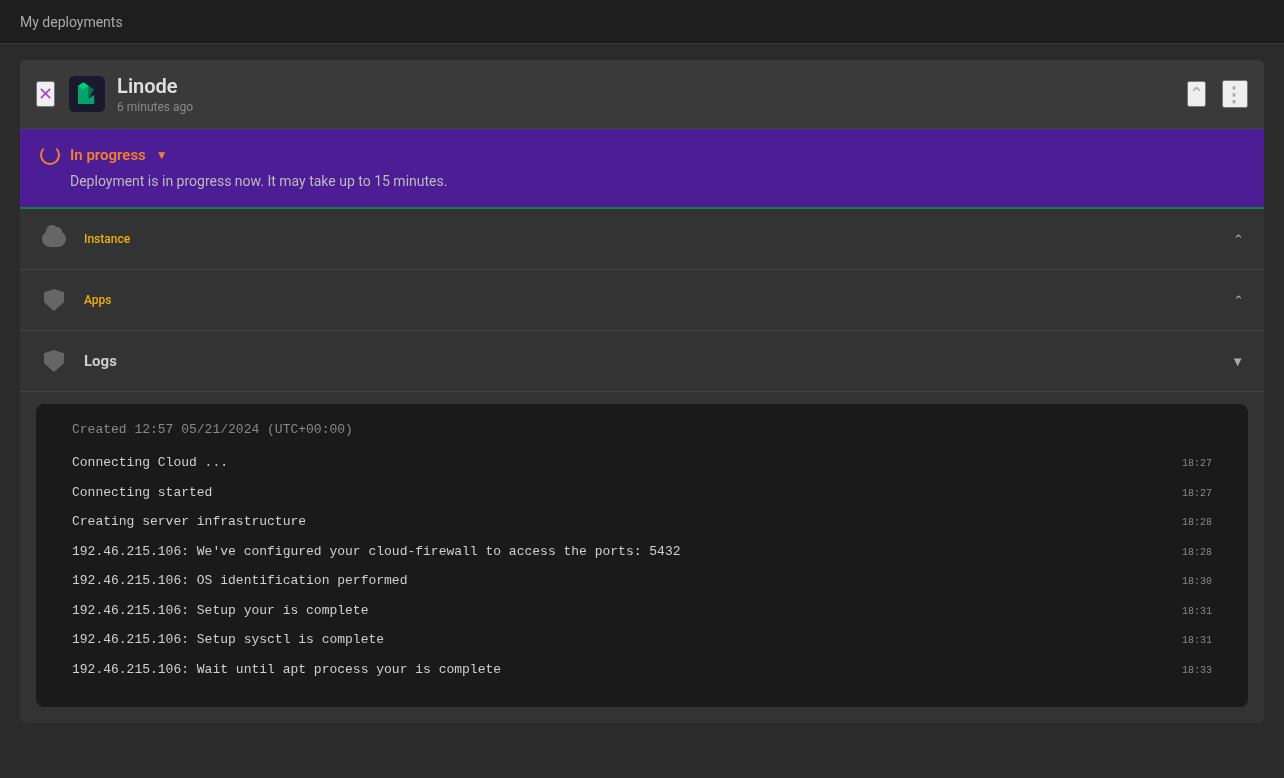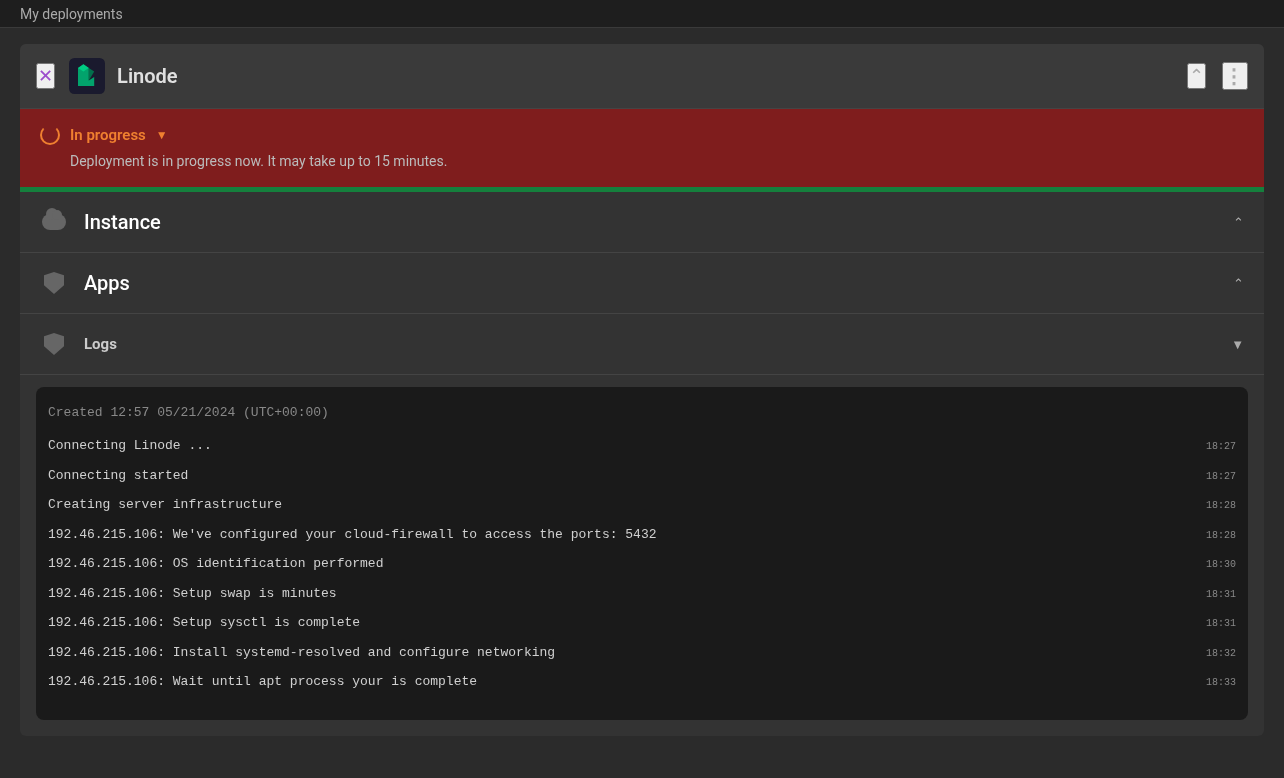--- a/index.html
+++ b/index.html
@@ -9,21 +9,21 @@
       color: #ccc;
       font-family: -apple-system, BlinkMacSystemFont, 'Segoe UI', Roboto, sans-serif;
       font-size: 14px;
       width: 1284px;
       min-height: 778px;
     }
 
     .top-bar {
       background: #1e1e1e;
       padding: 8px 20px;
-      height: 28px;
+      height: 44px;
       display: flex;
       align-items: center;
       border-bottom: 1px solid #3a3a3a;
     }
 
     .top-bar-title {
       color: #aaa;
       font-size: 14px;
     }
 
@@ -94,22 +94,22 @@
       color: #aaa;
       cursor: pointer;
       font-size: 20px;
       font-weight: bold;
       letter-spacing: 2px;
     }
 
     
     .status-section {
       padding: 16px 20px 18px 20px;
-      border-bottom: 5px solid #15803d;
-      background: #7f1d1d;
+      border-bottom: 2px solid #15803d;
+      background: #4c1d95;
     }
 
     .status-row {
       display: flex;
       align-items: center;
       gap: 10px;
       margin-bottom: 8px;
     }
 
     .spinner {
@@ -194,22 +194,22 @@
     }
 
     .shield-icon-shape {
       width: 20px;
       height: 22px;
       background: #666;
       clip-path: polygon(50% 0%, 100% 15%, 100% 60%, 50% 100%, 0% 60%, 0% 15%);
     }
 
     .section-label {
-      color: #ffffff;
-      font-size: 20px;
+      color: #eab308;
+      font-size: 12px;
       font-weight: 500;
       flex: 1;
     }
 
     .chevron-up-small {
       color: #aaa;
       font-size: 13px;
     }
 
     
@@ -229,21 +229,21 @@
       color: #ccc;
       font-size: 15px;
       font-weight: 700;
       flex: 1;
     }
 
     .logs-terminal {
       background: #1a1a1a;
       border-radius: 8px;
       margin: 12px 16px 16px 16px;
-      padding: 18px 12px;
+      padding: 18px 36px;
       font-family: 'Courier New', Courier, monospace;
       font-size: 13px;
       color: #d0d0d0;
       overflow: hidden;
     }
 
     .log-created {
       color: #888;
       margin-bottom: 16px;
     }
@@ -294,20 +294,21 @@
           <g transform="translate(8, 5)">
             <polygon points="8,2 14,6 14,20 20,16 20,26 2,26 2,6" fill="#00b373" opacity="0.9"></polygon>
             <polygon points="8,2 14,6 8,10 2,6" fill="#00d68a" opacity="0.8"></polygon>
             <polygon points="14,6 20,10 14,20" fill="#007a50" opacity="0.9"></polygon>
           </g>
         </svg>
       </div>
 
       <div class="deployment-title-group">
         <div class="deployment-name">Linode</div>
+        <div class="deployment-time">6 minutes ago</div>
       </div>
 
       <div class="header-actions">
         <button class="chevron-up-btn">⌃</button>
         <button class="more-btn">⋮</button>
       </div>
     </div>
 
     <div class="status-section">
       <div class="status-row">
@@ -340,52 +341,48 @@
           <div class="shield-icon-shape"></div>
         </div>
         <span class="logs-label">Logs</span>
         <span class="chevron-up-small">▼</span>
       </div>
 
       <div class="logs-terminal">
         <div class="log-created">Created 12:57 05/21/2024 (UTC+00:00)</div>
 
         <div class="log-entry">
-          <span class="log-message">Connecting Linode ...</span>
+          <span class="log-message">Connecting Cloud ...</span>
           <span class="log-time">18:27</span>
         </div>
         <div class="log-entry">
           <span class="log-message">Connecting started</span>
           <span class="log-time">18:27</span>
         </div>
         <div class="log-entry">
           <span class="log-message">Creating server infrastructure</span>
           <span class="log-time">18:28</span>
         </div>
         <div class="log-entry">
           <span class="log-message">192.46.215.106: We've configured your cloud-firewall to access the ports: 5432</span>
           <span class="log-time">18:28</span>
         </div>
         <div class="log-entry">
           <span class="log-message">192.46.215.106: OS identification performed</span>
           <span class="log-time">18:30</span>
         </div>
         <div class="log-entry">
-          <span class="log-message">192.46.215.106: Setup swap is minutes</span>
+          <span class="log-message">192.46.215.106: Setup your is complete</span>
           <span class="log-time">18:31</span>
         </div>
         <div class="log-entry">
           <span class="log-message">192.46.215.106: Setup sysctl is complete</span>
           <span class="log-time">18:31</span>
         </div>
         <div class="log-entry">
-          <span class="log-message">192.46.215.106: Install systemd-resolved and configure networking</span>
-          <span class="log-time">18:32</span>
-        </div>
-        <div class="log-entry">
           <span class="log-message">192.46.215.106: Wait until apt process your is complete</span>
           <span class="log-time">18:33</span>
         </div>
       </div>
     </div>
 
   </div>
 </div>
 
 </body></html>

